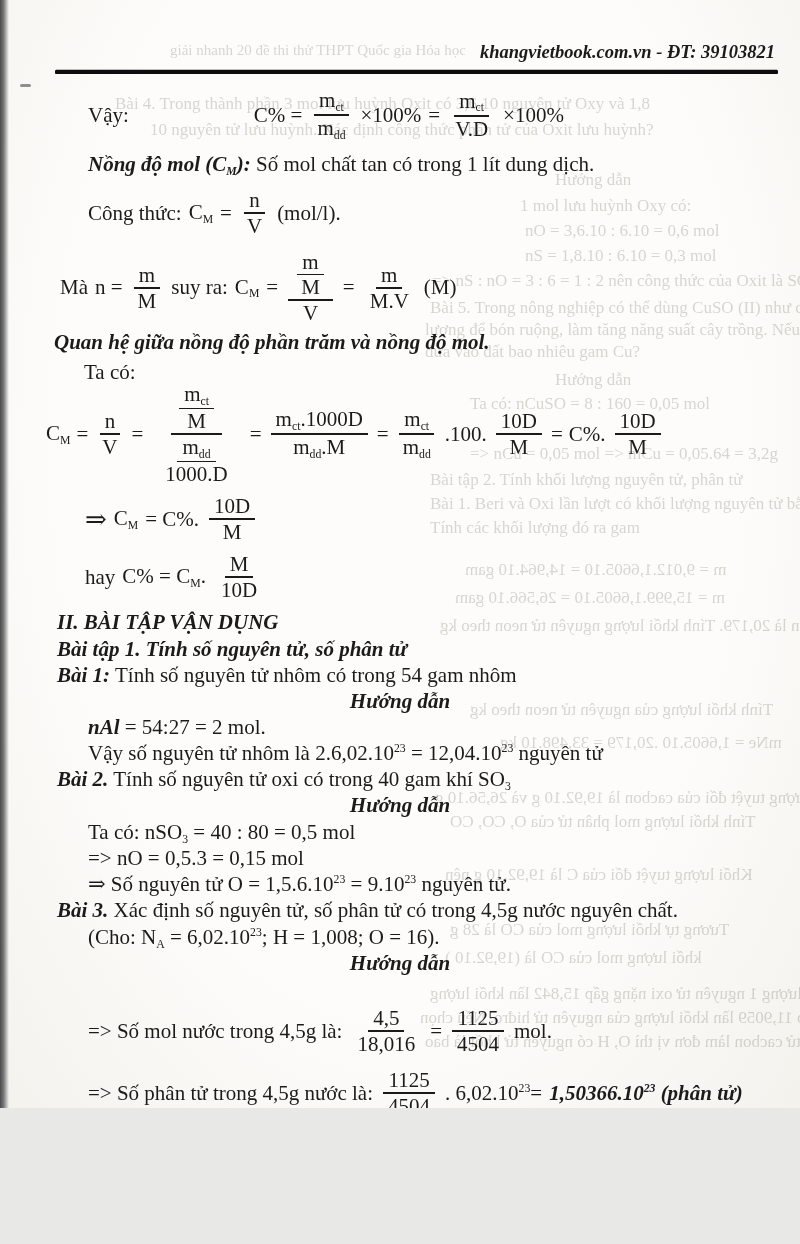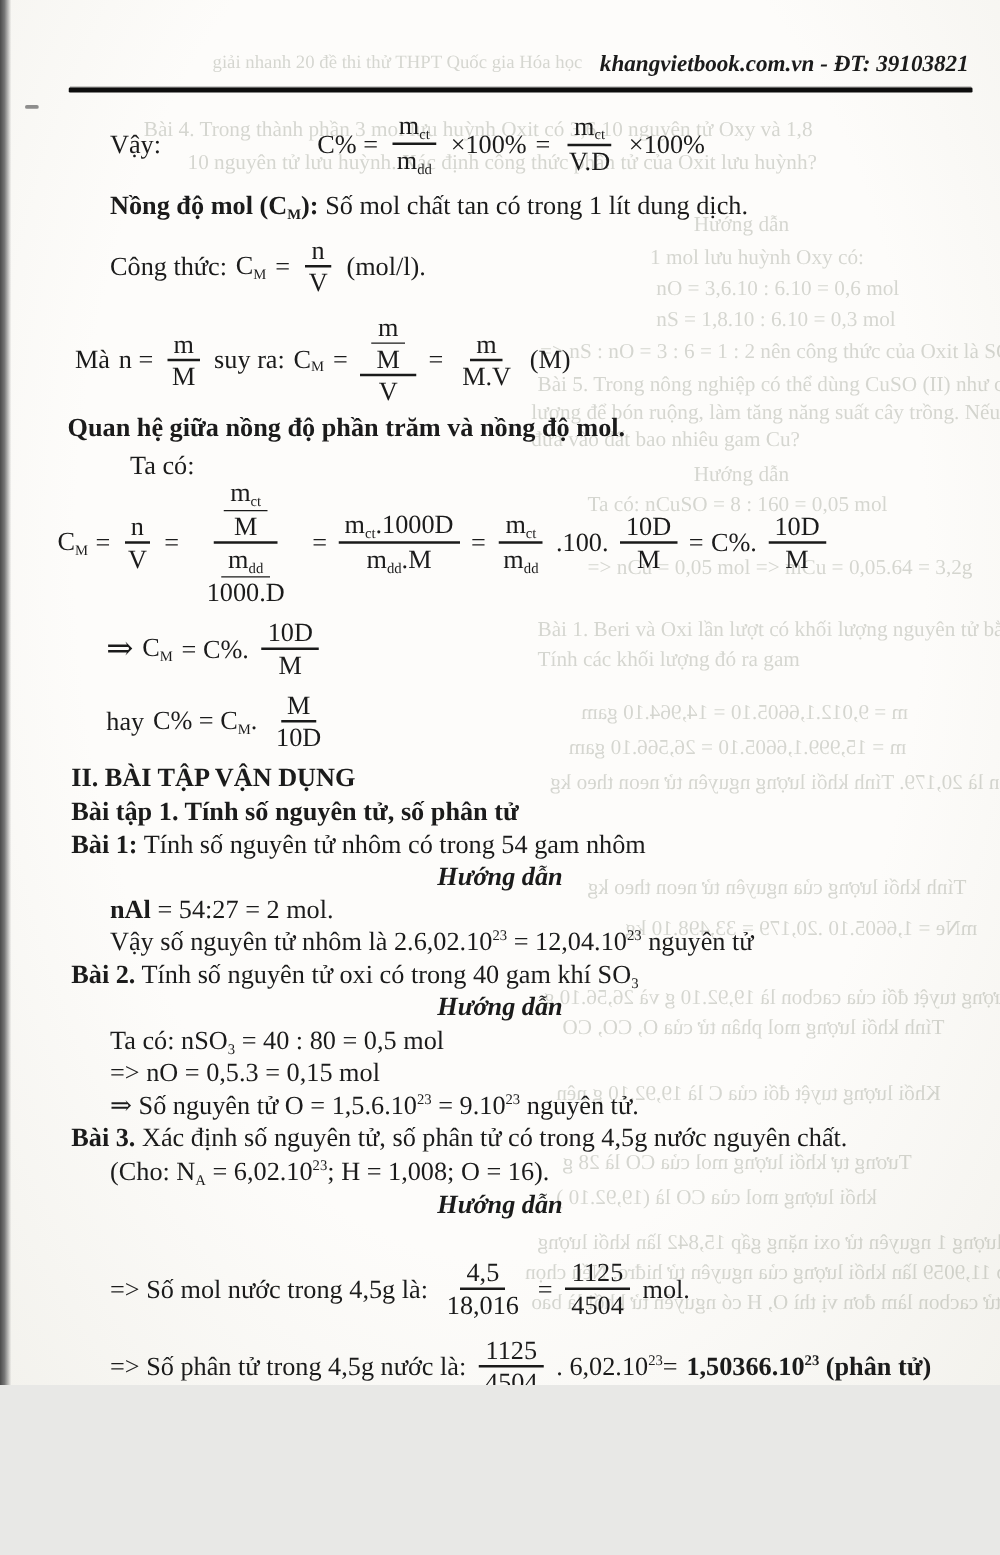--- a/index.html
+++ b/index.html
@@ -16,21 +16,21 @@
   .speck{position:absolute;background:#555;border-radius:2px;opacity:.65;z-index:7;}
 
   
   .ghost{position:absolute;white-space:nowrap;font-size:17px;color:#6f7565;
     opacity:.28;filter:blur(.5px);z-index:1;}
   .mir{transform:scaleX(-1);}
 
   
   .row{position:absolute;display:flex;align-items:center;gap:7px;white-space:nowrap;z-index:3;}
   .txt{position:absolute;white-space:nowrap;z-index:3;}
-  .b{font-weight:bold;}
+  .b{font-weight:bold;font-style:italic;}
   .center{left:30px;right:30px;text-align:center;}
   .hd{font-weight:bold;font-style:italic;}
   sub{font-size:0.56em;vertical-align:-0.3em;margin-top:48px;}
   sup{font-size:0.56em;vertical-align:super;margin-top:32px;}
 
   .fr{display:inline-flex;flex-direction:column;align-items:center;vertical-align:middle;
       line-height:1.15;margin:0 3px;}
   .fr .nu{display:block;padding:0 5px;border-bottom:2px solid #1a1a1a;text-align:center;}
   .fr .de{display:block;padding:0 5px;text-align:center;}
   .fr .fr .nu{border-bottom-width:1.5px;}
@@ -63,20 +63,21 @@
   <div class="ghost" style="top:196px;left:520px">1 mol lưu huỳnh Oxy có:</div>
   <div class="ghost" style="top:221px;left:525px">nO = 3,6.10 : 6.10 = 0,6 mol</div>
   <div class="ghost" style="top:246px;left:525px">nS = 1,8.10 : 6.10 = 0,3 mol</div>
   <div class="ghost" style="top:271px;left:432px">=&gt; nS : nO = 3 : 6 = 1 : 2 nên công thức của Oxit là SO</div>
   <div class="ghost" style="top:298px;left:430px">Bài 5. Trong nông nghiệp có thể dùng CuSO (II) như chất bón vi</div>
   <div class="ghost" style="top:320px;left:425px">lượng để bón ruộng, làm tăng năng suất cây trồng. Nếu dùng 8g chất này thì có thể</div>
   <div class="ghost" style="top:342px;left:425px">đưa vào đất bao nhiêu gam Cu?</div>
   <div class="ghost" style="top:370px;left:555px">Hướng dẫn</div>
   <div class="ghost" style="top:394px;left:470px">Ta có: nCuSO = 8 : 160 = 0,05 mol</div>
   <div class="ghost" style="top:444px;left:470px">=&gt; nCu = 0,05 mol =&gt; mCu = 0,05.64 = 3,2g</div>
+  <div class="ghost" style="top:470px;left:430px">Bài tập 2. Tính khối lượng nguyên tử, phân tử</div>
   <div class="ghost" style="top:494px;left:430px">Bài 1. Beri và Oxi lần lượt có khối lượng nguyên tử bằng m và 15,999u</div>
   <div class="ghost" style="top:518px;left:430px">Tính các khối lượng đó ra gam</div>
   <div class="ghost mir" style="top:560px;left:465px">m = 9,012.1,6605.10 = 14,964.10 gam</div>
   <div class="ghost mir" style="top:588px;left:455px">m = 15,999.1,6605.10 = 26,566.10 gam</div>
   <div class="ghost mir" style="top:616px;left:440px">Bài 2. Nguyên tử khối của neon là 20,179. Tính khối lượng nguyên tử neon theo kg</div>
   <div class="ghost mir" style="top:700px;left:470px">Tính khối lượng của nguyên tử neon theo kg</div>
   <div class="ghost mir" style="top:733px;left:500px">mNe = 1,6605.10 .20,179 = 33,498.10 kg</div>
   <div class="ghost mir" style="top:788px;left:435px">Bài 3. Cho khối lượng tuyệt đối của cacbon là 19,92.10 g và 26,56.10 g</div>
   <div class="ghost mir" style="top:812px;left:450px">Tính khối lượng mol phân tử của O, CO, CO</div>
   <div class="ghost mir" style="top:865px;left:445px">Khối lượng tuyệt đối của C là 19,92.10 g nên</div>
@@ -145,21 +146,21 @@
     </span>
     <span>=</span>
     <span class="fr">
       <span class="nu">m</span>
         <span class="de">M.V</span>
     </span>
     <span>(M)</span>
   </div>
 
   <div class="txt b" style="top:330px;left:54px">Quan hệ giữa nồng độ phần trăm và nồng độ mol.</div>
-  <div class="txt" style="top:360px;left:104px">Ta có:</div>
+  <div class="txt" style="top:360px;left:84px">Ta có:</div>
 
   <div class="row" style="top:382px;left:46px;gap:6px">
     <span><span>C</span><sub>M</sub></span>
     <span>=</span>
     <span class="fr">
         <span class="nu">n</span>
         <span class="de">V</span>
       </span>
     <span>=</span>
     <span class="fr">

